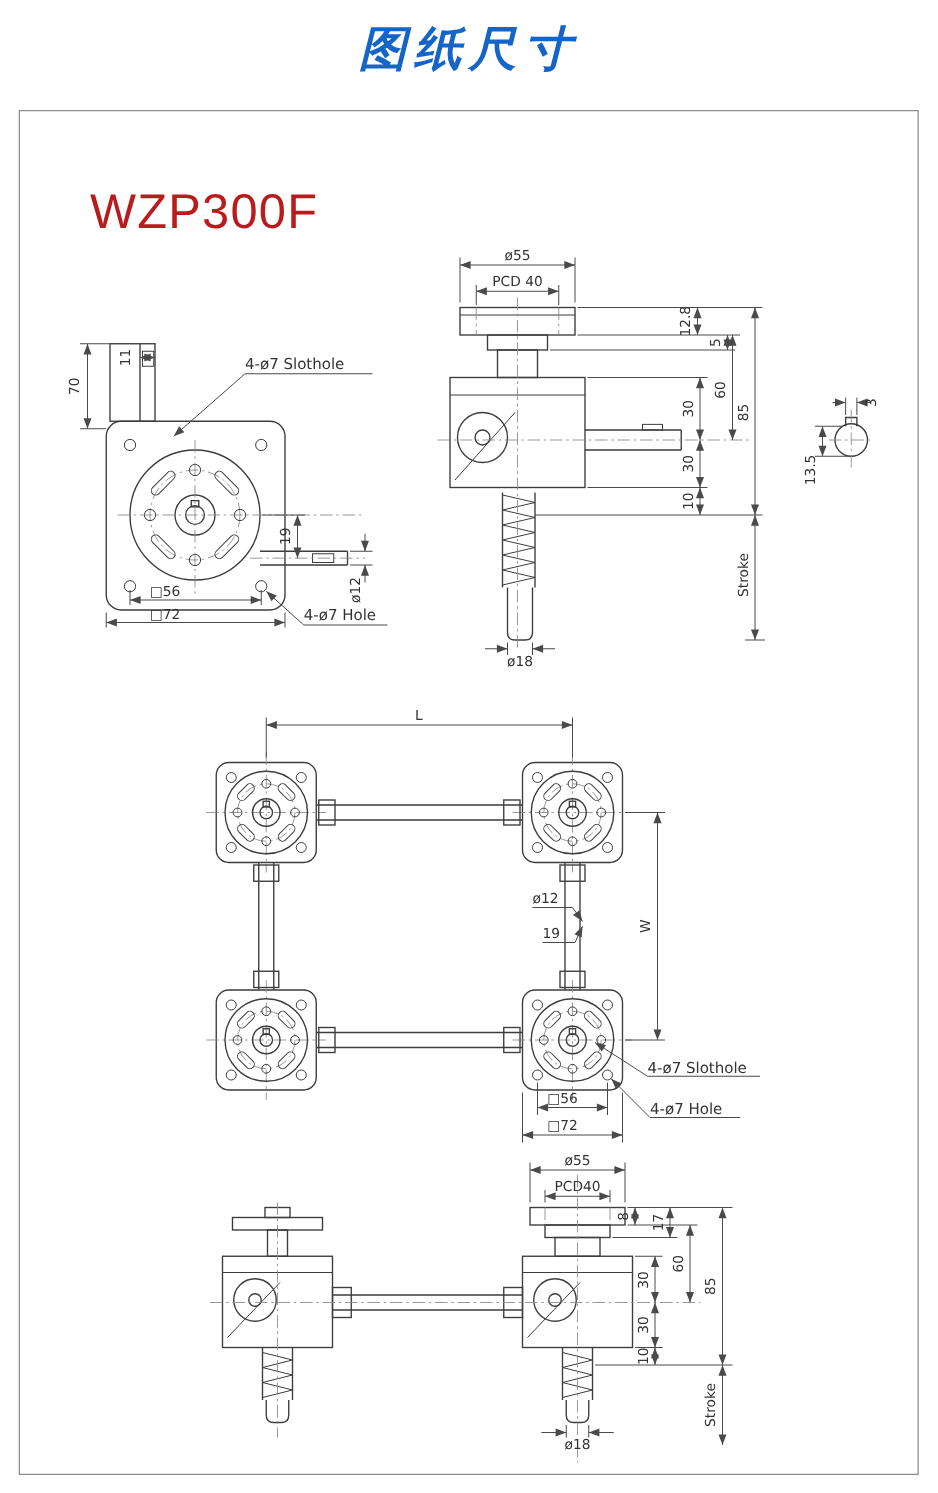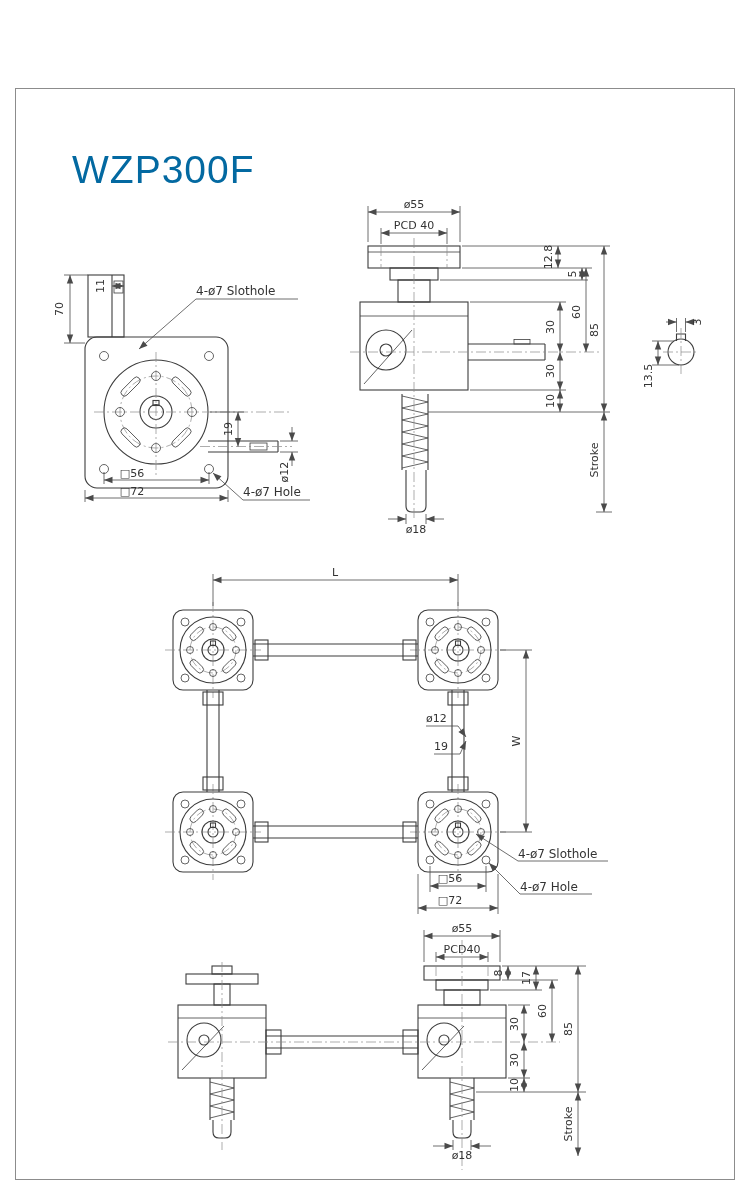--- a/index.html
+++ b/index.html
@@ -4,33 +4,34 @@
 <style>
   html,body{margin:0;padding:0;background:#fff;}
   .page{position:relative;width:750px;height:1194px;background:#ffffff;overflow:hidden;
         font-family:"Liberation Sans",sans-serif;}
   .title{position:absolute;left:0;top:14px;width:750px;margin:0;text-align:center;
          font-family:"Liberation Sans",sans-serif;font-style:italic;font-weight:900;
          font-size:38px;letter-spacing:6px;color:#1565c8;}
   .frame{position:absolute;left:15px;top:88px;width:718px;height:1090px;
          border:1px solid #8c8c8c;background:#fff;}
   .model{position:absolute;left:72px;top:148px;font-size:39px;letter-spacing:1px;
-         color:#0369a1;font-family:"Liberation Sans",sans-serif;}
+         color:#b91c1c;font-family:"Liberation Sans",sans-serif;}
   svg.draw{position:absolute;left:0;top:0;}
   .o{fill:none;stroke:#3d3d3d;stroke-width:1.1;}
   .t{fill:none;stroke:#3d3d3d;stroke-width:0.8;}
   .cl{fill:none;stroke:#8a8a8a;stroke-width:0.7;stroke-dasharray:10 3 2 3;}
   .d{fill:none;stroke:#4a4a4a;stroke-width:0.8;}
   text.dt{font:11px "DejaVu Sans",sans-serif;fill:#333;}
   text.lbl{font:12px "DejaVu Sans",sans-serif;fill:#333;}
 </style>
 </head>
 <body>
 
 <div class="page">
+  <h1 class="title">图纸尺寸</h1>
   <div class="frame"></div>
   <div class="model">WZP300F</div>
 
   <svg class="draw" width="750" height="1194" viewBox="0 0 750 1194" xmlns="http://www.w3.org/2000/svg">
     <defs>
       <marker id="ar" markerWidth="10" markerHeight="8" refX="9" refY="4" markerUnits="userSpaceOnUse" orient="auto-start-reverse">
         <path d="M0.5,0.8 L9,4 L0.5,7.2 Z" fill="#4a4a4a"></path>
       </marker>
       <g id="ujack">
         <rect x="-40" y="-40" width="80" height="80" rx="10" class="o"></rect>

